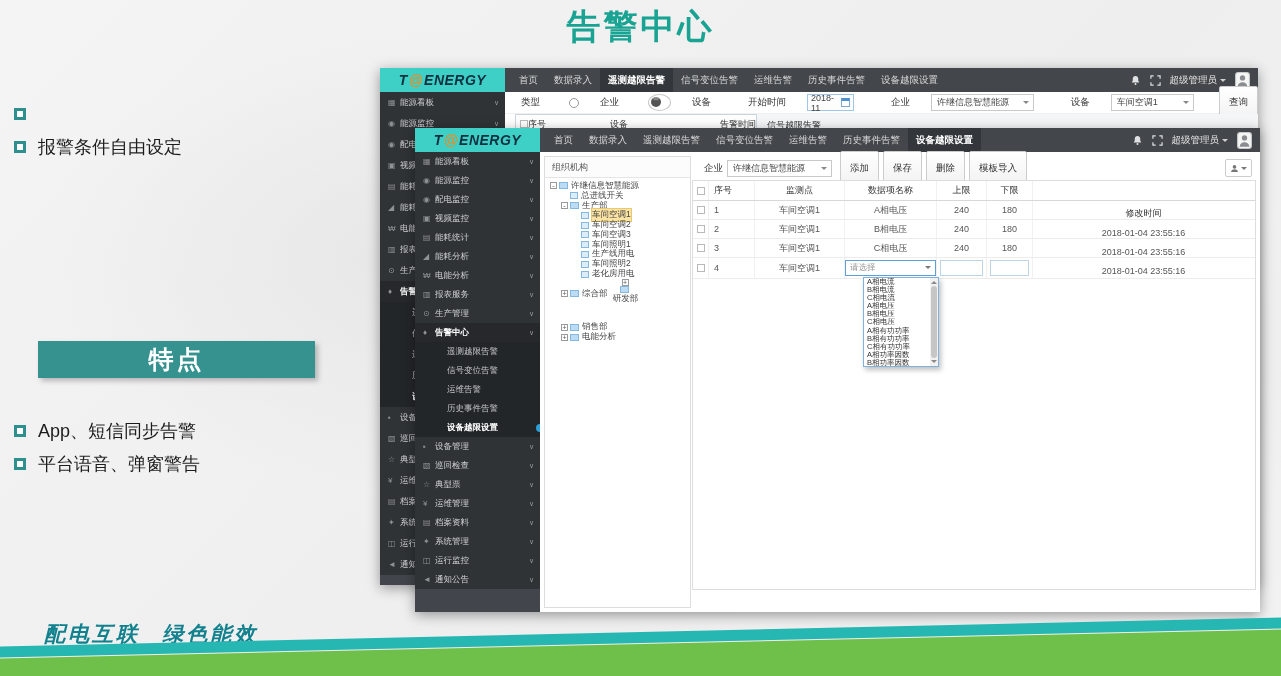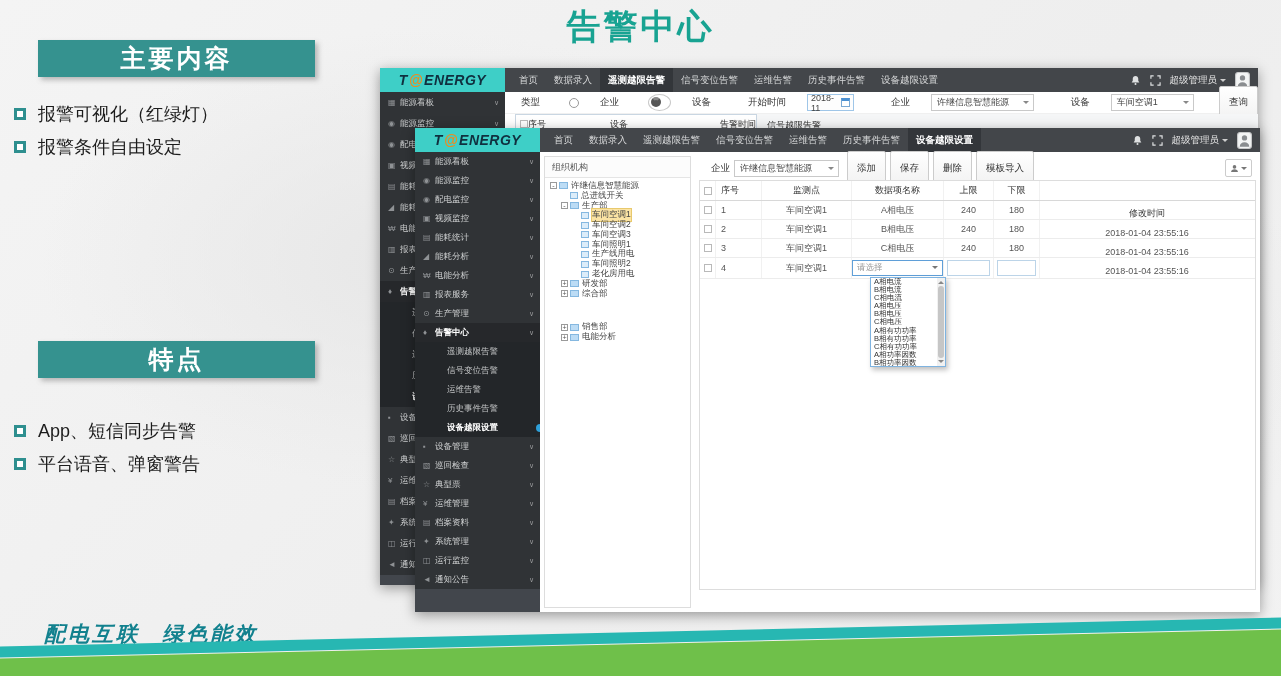--- a/index.html
+++ b/index.html
@@ -97,21 +97,21 @@
   .bk-thead { display:flex; align-items:center; height:18px; padding-left:4px; }
   .bk-th { font-size:9px; color:#333; }
   .bk-th:nth-of-type(1) { width:50px; padding-left:6px; }
   .bk-th:nth-of-type(2) { width:82px; }
   .bk-th:nth-of-type(3) { flex:1; }
   .cb { width:8px; height:8px; border:1px solid #b9b9b9; background:#fff; display:inline-block;
         flex:none; cursor:pointer; }
   .bk-rpanel { flex:1; background:#f5f6f7; padding:5px 0 0 10px; font-size:9px; color:#333; }
 
   
-  .fw-content { display:flex; height:100%; padding:4px; gap:8px; }
+  .fw-content { display:flex; height:100%; padding:4px; gap:1px; }
   .tree-panel { width:147px; border:1px solid #ddd; background:#fff; flex:none; }
   .tree-title { height:21px; line-height:21px; padding-left:7px; font-size:9px; color:#555;
                 border-bottom:1px solid #e5e5e5; background:#fcfcfc; }
   .tree { padding-top:3px; }
   .tnode { display:flex; align-items:center; height:9.8px; font-size:8.5px; color:#444;
            white-space:nowrap; cursor:pointer; }
   .texp { width:7px; height:7px; border:1px solid #9a9a9a; background:#fff; font-size:7px;
           line-height:5px; text-align:center; color:#555; flex:none; margin-right:1px; }
   .texp.leaf { visibility:hidden; }
   .tico { width:9px; height:7px; background:#bcdcf5; border:1px solid #85b8e0; margin:0 3px 0 1px; flex:none; }
@@ -151,26 +151,24 @@
 </style>
 </head>
 <body>
 
 <div class="slide">
   <div class="wm wm1"></div>
   <div class="wm wm2"></div>
 
   <div class="slide-title">告警中心</div>
 
-  <div class="head-box box1">主要内容</div>
   <ul class="bullets b1">
 
       <li class="bullet">
         <span class="bsq"></span>
-        <span>报警可视化（红绿灯）</span>
       </li>
 
       <li class="bullet">
         <span class="bsq"></span>
         <span>报警条件自由设定</span>
       </li>
     </ul>
 
   <div class="head-box box2">特点</div>
   <ul class="bullets b2">
@@ -652,21 +650,21 @@
                   <span class="tico leaf"></span>
                   <span class="tlabel">车间照明2</span>
                 </div>
 
                 <div class="tnode" style="padding-left: 27px;">
                   <span class="texp leaf"></span>
                   <span class="tico leaf"></span>
                   <span class="tlabel">老化房用电</span>
                 </div>
 
-                <div class="tnode" style="padding-left: 16px;">
+                <div class="tnode" style="padding-left: 16px; flex-direction: column;">
                   <span class="texp">+</span>
                   <span class="tico"></span>
                   <span class="tlabel">研发部</span>
                 </div>
 
                 <div class="tnode" style="padding-left: 16px;">
                   <span class="texp">+</span>
                   <span class="tico"></span>
                   <span class="tlabel">综合部</span>
                 </div>

